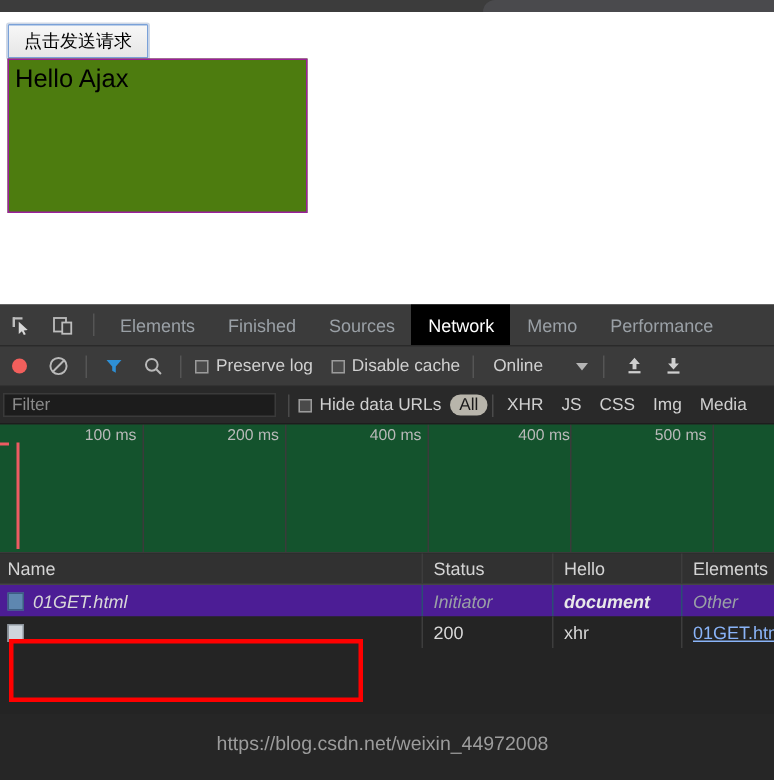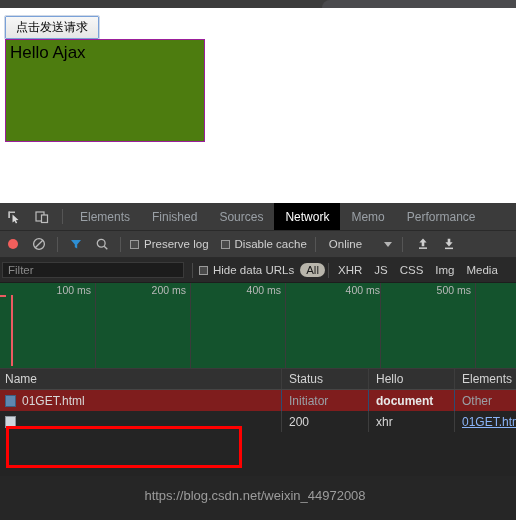--- a/index.html
+++ b/index.html
@@ -208,21 +208,21 @@
     height: 21px;
     font-size: 12px;
     box-sizing: border-box;
   }
   .th-row {
     background: #313131;
     color: #d4d4d4;
     border-bottom: 1px solid #454545;
     height: 21px;
   }
-  .row-sel { background: #7f1d1d; }
+  .row-sel { background: #4c1d95; font-style: italic; }
   .row-norm { background: #242424; }
   .cell { position: relative; box-sizing: border-box; overflow: hidden; white-space: nowrap; }
   .c-name { width: 281px; padding-left: 5px; }
   .c-status { width: 87px; padding-left: 8px; }
   .c-type { width: 86px; padding-left: 8px; }
   .c-init { width: 62px; padding-left: 8px; }
   .vline { position: absolute; top: 0; bottom: 0; width: 1px; background: #3d3d3d; }
   .doc-icon {
     display: inline-block;
     width: 11px; height: 12px;

